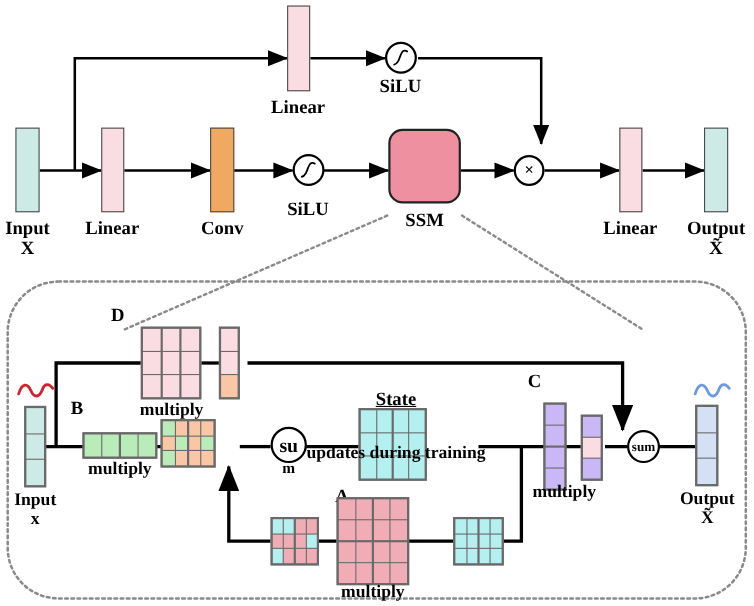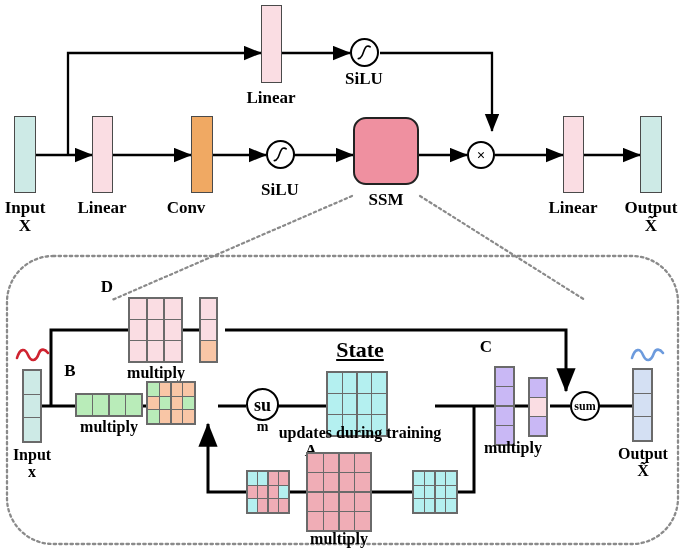--- a/index.html
+++ b/index.html
@@ -73,21 +73,21 @@
   <div class="node bar" style="left:14px;top:116px;width:22px;height:77px;background:#cdeae6;"></div>
   <div class="lbl" style="left:-11px;top:199px;width:72px;font-size:17px;">
     <span>Input</span><br>
     <span class="italic">X</span>
   </div>
 
   <div class="node bar" style="left:92px;top:116px;width:21px;height:77px;background:#fadde3;"></div>
   <div class="lbl" style="left:66px;top:199px;width:72px;font-size:17px;">Linear</div>
 
   <div class="node bar" style="left:191px;top:116px;width:22px;height:77px;background:#f0a963;"></div>
-  <div class="lbl" style="left:150px;top:199px;width:72px;font-size:17px;">Conv</div>
+  <div class="lbl" style="left:166px;top:199px;width:72px;font-size:17px;">Conv</div>
 
   <div class="circ" style="left:266px;top:140px;width:29px;height:29px;">
     <svg width="19" height="19" viewBox="0 0 20 20">
       <path d="M3.5,16.5 C3.5,16.5 5.6,16.3 7.4,13.2 C9.2,10 10,4 12.6,3.4 C14.6,2.9 16,4 16,4" stroke="#000" stroke-width="1.7" fill="none" stroke-linecap="round"></path>
     </svg>
   </div>
   <div class="lbl" style="left:244px;top:181px;width:72px;font-size:17px;">SiLU</div>
 
   <div class="ssmbox" style="left:353px;top:117px;width:66px;height:68px;background:#ef90a0;"></div>
   <div class="lbl" style="left:350px;top:191px;width:72px;font-size:17px;">SSM</div>
@@ -173,38 +173,38 @@
       <div class="cell" style="background: rgb(249, 198, 166);"></div>
       <div class="cell" style="background: rgb(249, 198, 166);"></div>
       <div class="cell" style="background: rgb(249, 198, 166);"></div>
     </div>
 
   <div class="circ" style="left:246px;top:388px;width:33px;height:33px;">
     <span style="font-size:18px;">su</span>
   </div>
   <div class="lbl" style="left:246px;top:420px;width:33px;font-size:14px;">m</div>
 
-  <div class="lbl" style="left:250px;top:338px;width:220px;font-size:22px;text-decoration:underline;">
+  <div class="lbl" style="left:250px;top:354px;width:220px;font-size:17px;text-decoration:underline;">
     <span>State</span><br>
   </div>
   <div class="grid" id="g-state" style="left: 326px; top: 371px; width: 62px; height: 66px; grid-template-columns: repeat(4, 1fr); grid-template-rows: repeat(3, 1fr);">
       <div class="cell" style="background: rgb(180, 240, 240);"></div>
       <div class="cell" style="background: rgb(180, 240, 240);"></div>
       <div class="cell" style="background: rgb(180, 240, 240);"></div>
       <div class="cell" style="background: rgb(180, 240, 240);"></div>
       <div class="cell" style="background: rgb(180, 240, 240);"></div>
       <div class="cell" style="background: rgb(180, 240, 240);"></div>
       <div class="cell" style="background: rgb(180, 240, 240);"></div>
       <div class="cell" style="background: rgb(180, 240, 240);"></div>
       <div class="cell" style="background: rgb(180, 240, 240);"></div>
       <div class="cell" style="background: rgb(180, 240, 240);"></div>
       <div class="cell" style="background: rgb(180, 240, 240);"></div>
       <div class="cell" style="background: rgb(180, 240, 240);"></div>
     </div>
-  <div class="lbl" style="left:250px;top:425px;width:220px;font-size:16px;">updates during training</div>
+  <div class="lbl" style="left:250px;top:404px;width:220px;font-size:16px;">updates during training</div>
 
   <div class="lbl" style="left:298px;top:442px;width:26px;font-size:17px;">A</div>
   <div class="grid" id="g-a-input" style="left: 246px; top: 470px; width: 44px; height: 44px; grid-template-columns: repeat(4, 1fr); grid-template-rows: repeat(3, 1fr);">
       <div class="cell" style="background: rgb(180, 240, 240);"></div>
       <div class="cell" style="background: rgb(180, 240, 240);"></div>
       <div class="cell" style="background: rgb(240, 173, 182);"></div>
       <div class="cell" style="background: rgb(240, 173, 182);"></div>
       <div class="cell" style="background: rgb(240, 173, 182);"></div>
       <div class="cell" style="background: rgb(240, 173, 182);"></div>
       <div class="cell" style="background: rgb(240, 173, 182);"></div>

